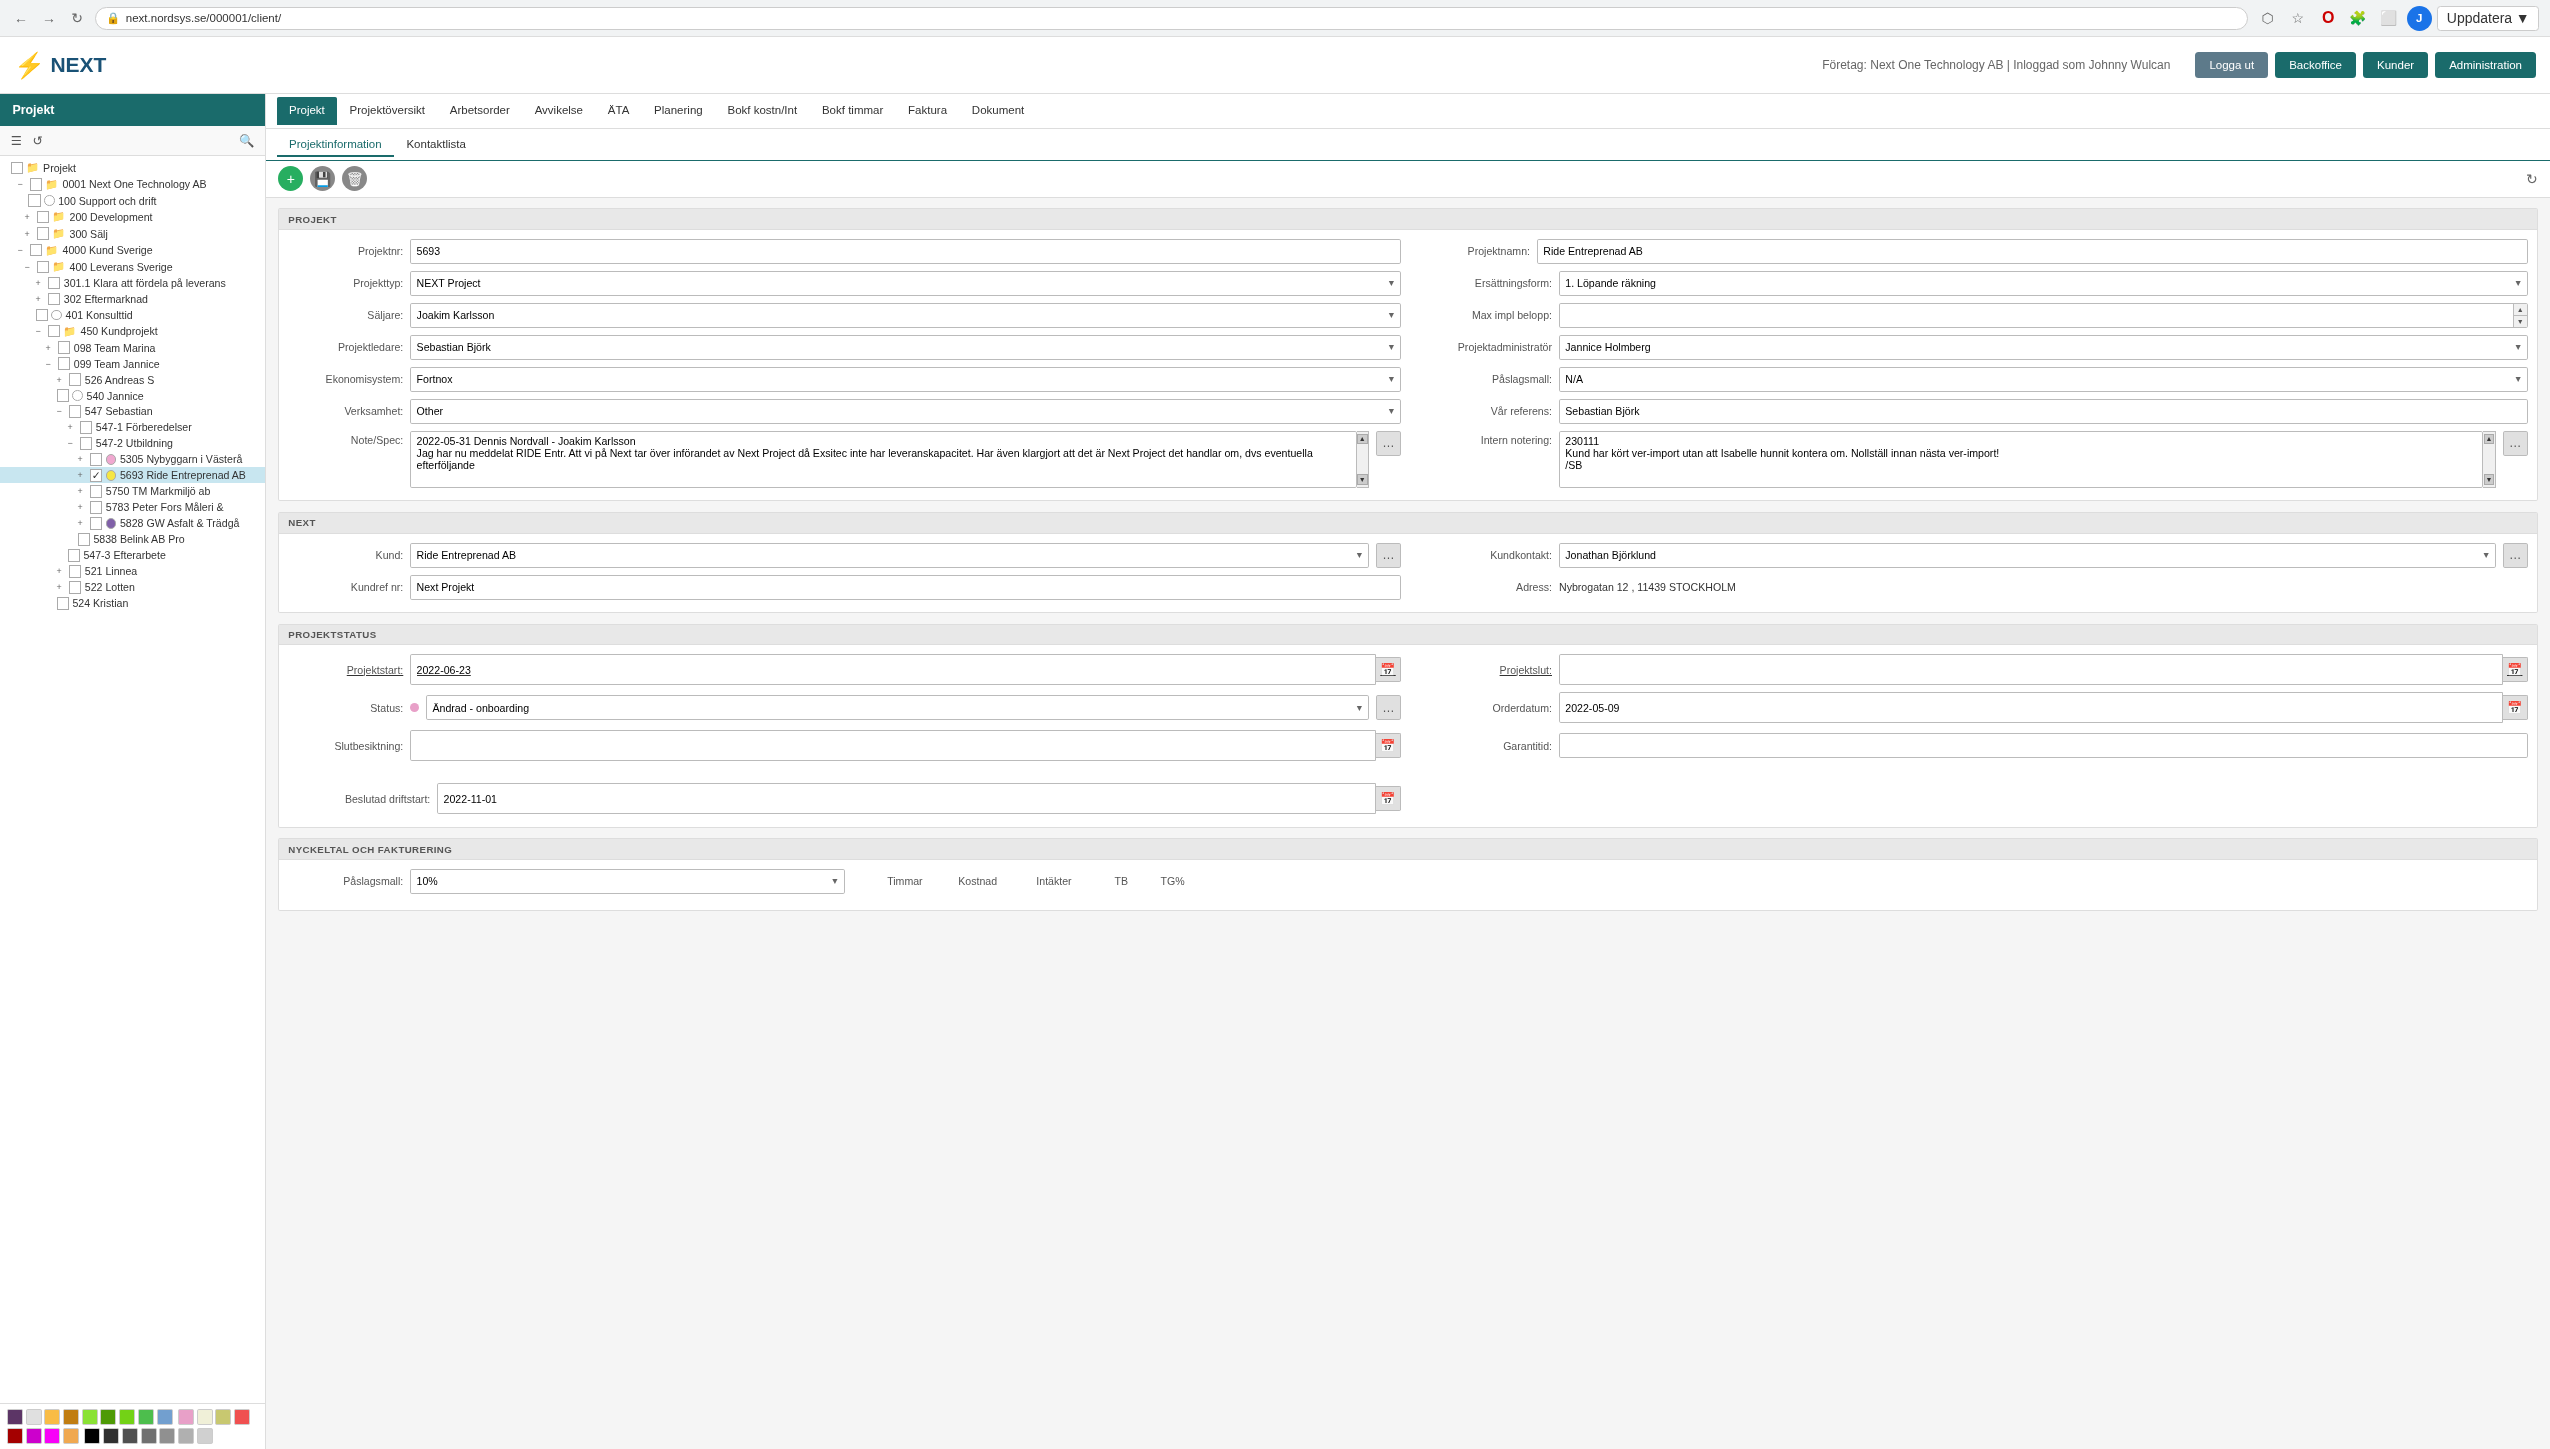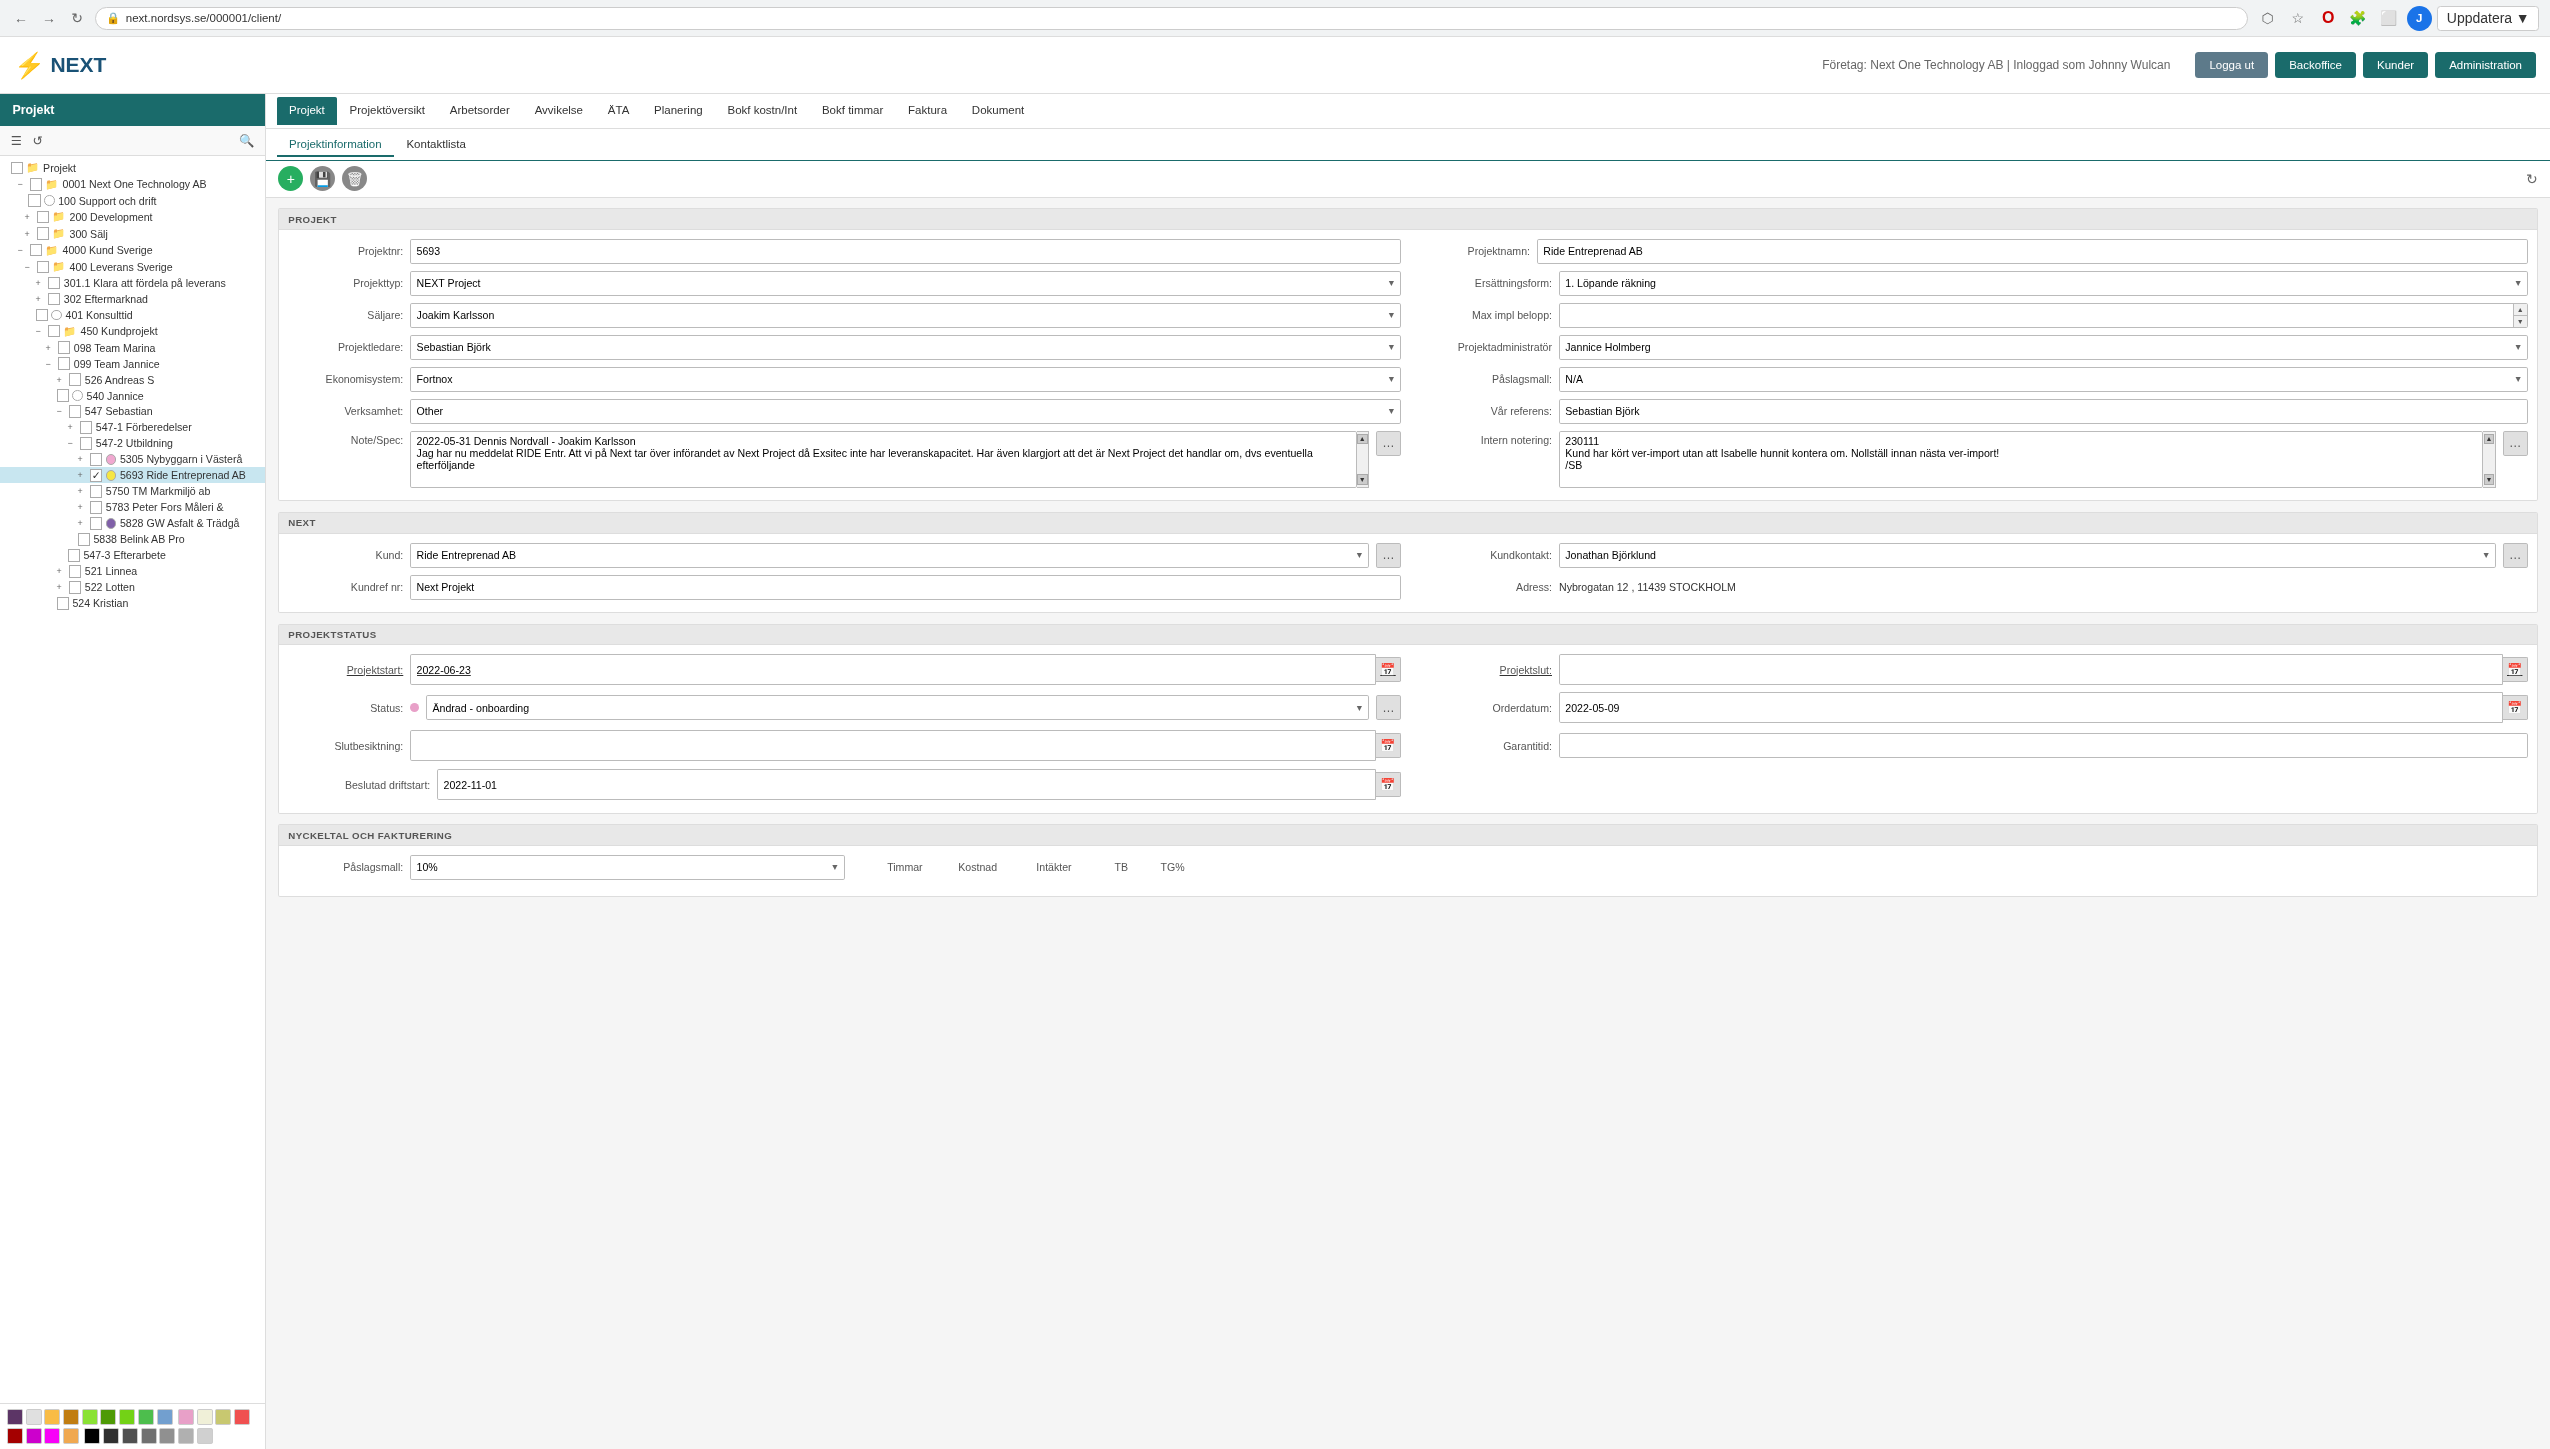--- a/index.html
+++ b/index.html
@@ -808,21 +808,21 @@
             </div>
             <div class="form-row" style="flex:1">
               <span class="form-label-wide">Orderdatum:</span>
               <div class="date-input-wrapper">
                 <input class="date-input" value="2022-05-09" style="border-radius: 1.8px 0px 0px 1.8px;">
                 <button class="date-btn">📅</button>
               </div>
             </div>
           </div>
 
-          <div style="display:flex;gap:14px;margin-bottom:8px;justify-content:flex-end;">
+          <div style="display:flex;gap:14px;margin-bottom:22px;justify-content:flex-end;">
             <div class="form-row" style="flex:1">
               <span class="form-label">Slutbesiktning:</span>
               <div class="date-input-wrapper">
                 <input class="date-input" value="" style="border-radius: 1.8px 0px 0px 1.8px;">
                 <button class="date-btn">📅</button>
               </div>
             </div>
             <div class="form-row" style="flex:1">
               <span class="form-label-wide">Garantitid:</span>
               <input class="form-input" value="" style="">

